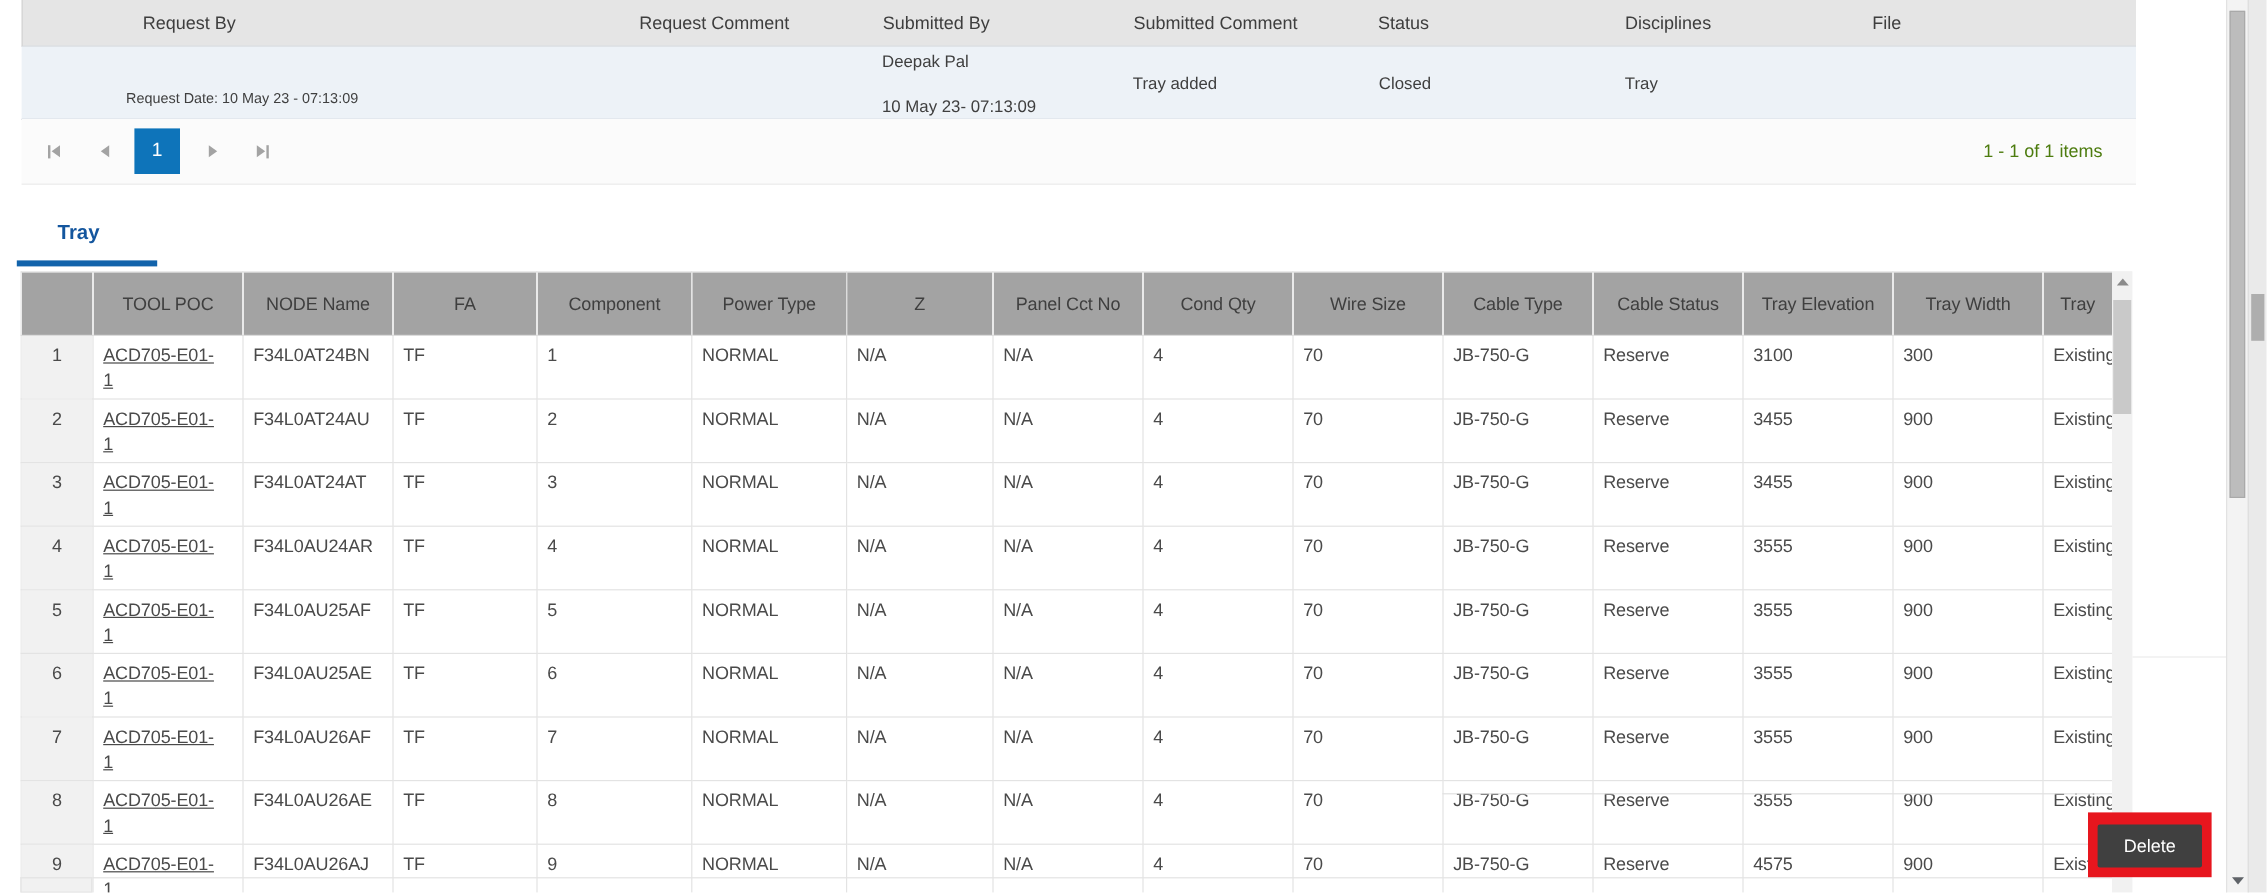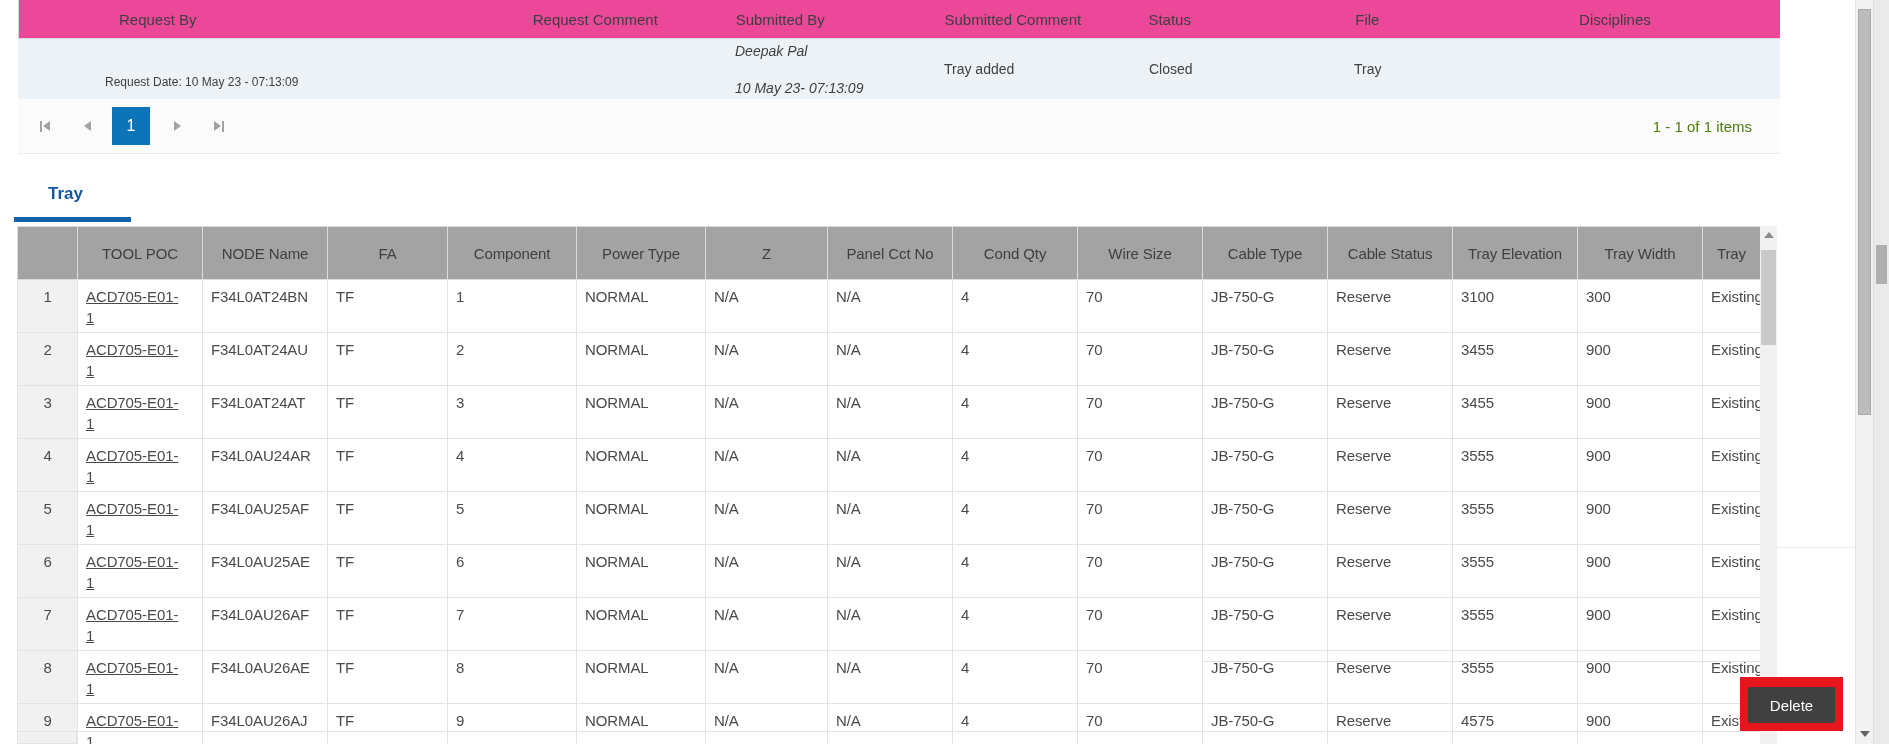--- a/index.html
+++ b/index.html
@@ -2,34 +2,34 @@
 <html><head>
 <meta charset="utf-8">
 <style>
   html,body{margin:0;padding:0;background:#fff;}
   .screen{position:relative;width:1889px;height:744px;overflow:hidden;background:#fff;
           font-family:"Liberation Sans",sans-serif;color:#444;}
 
   
   .req-table{position:absolute;left:18px;top:0;width:1762px;}
   .req-row{display:flex;}
-  .req-head{height:38px;border-bottom:1px solid #d7dce2;border-left:1px solid #d4d4d4;background:#ec4899;}
+  .req-head{height:38px;border-bottom:1px solid #d7dce2;border-left:1px solid #d4d4d4;background:#e5e5e5;}
   .req-head .cell{display:flex;align-items:center;font-size:15px;color:#3e3e3e;}
   .req-data{height:60px;background:#edf2f7;border-bottom:1px solid #a6b1bd;}
   .req-data .cell{font-size:14px;color:#3f3f3f;display:flex;flex-direction:column;justify-content:center;}
   .c1{width:512px;} .c2,.c3,.c4,.c5,.c6{width:205px;} .c7{width:225px;}
   .req-head .c1{padding-left:100px;box-sizing:border-box;}
   .req-data .c1{justify-content:flex-end;padding:0 0 10px 87px;box-sizing:border-box;font-size:12px;}
   .req-head .c2{padding-left:2px;box-sizing:border-box;}
   .req-head .c4{padding-left:4px;box-sizing:border-box;}
   .req-data .c4,.req-data .c5,.req-data .c6{padding-left:4px;box-sizing:border-box;}
   .req-head .c5{padding-left:3px;box-sizing:border-box;}
   .req-head .c6{padding-left:4px;box-sizing:border-box;}
   .req-head .c7{padding-left:5px;box-sizing:border-box;}
-  .two-line{gap:21px;font-size:14px;font-style:italic;}
+  .two-line{gap:21px;font-size:14px;}
 
   
   .pager{position:absolute;left:18px;top:99px;width:1762px;height:55px;background:#fbfbfb;
          border-bottom:1px solid #ececec;display:flex;align-items:center;box-sizing:border-box;}
   .pg-btn{width:30px;height:30px;display:flex;align-items:center;justify-content:center;gap:1px;cursor:default;}
   .pg-first{margin-left:12px;} .pg-prev{margin-left:12px;} .pg-next{margin-left:12px;} .pg-last{margin-left:12px;}
   .tri-l{width:0;height:0;border-top:5px solid transparent;border-bottom:5px solid transparent;border-right:7px solid #a3a3a3;}
   .tri-r{width:0;height:0;border-top:5px solid transparent;border-bottom:5px solid transparent;border-left:7px solid #a3a3a3;}
   .vbar{width:2px;height:11px;background:#a3a3a3;}
   .pg-current{width:38px;height:38px;background:#0e74ba;color:#fff;font-size:16px;
@@ -81,22 +81,22 @@
 
 <div class="screen">
 
   <div class="req-table">
     <div class="req-row req-head">
       <div class="cell c1">Request By</div>
       <div class="cell c2">Request Comment</div>
       <div class="cell c3">Submitted By</div>
       <div class="cell c4">Submitted Comment</div>
       <div class="cell c5">Status</div>
+      <div class="cell c6">Disciplines</div>
       <div class="cell c7">File</div>
-      <div class="cell c6">Disciplines</div>
     </div>
     <div class="req-row req-data">
       <div class="cell c1">Request Date: 10 May 23 - 07:13:09</div>
       <div class="cell c2"></div>
       <div class="cell c3 two-line">
         <span>Deepak Pal</span>
         <span>10 May 23- 07:13:09</span>
       </div>
       <div class="cell c4">Tray added</div>
       <div class="cell c5">Closed</div>

